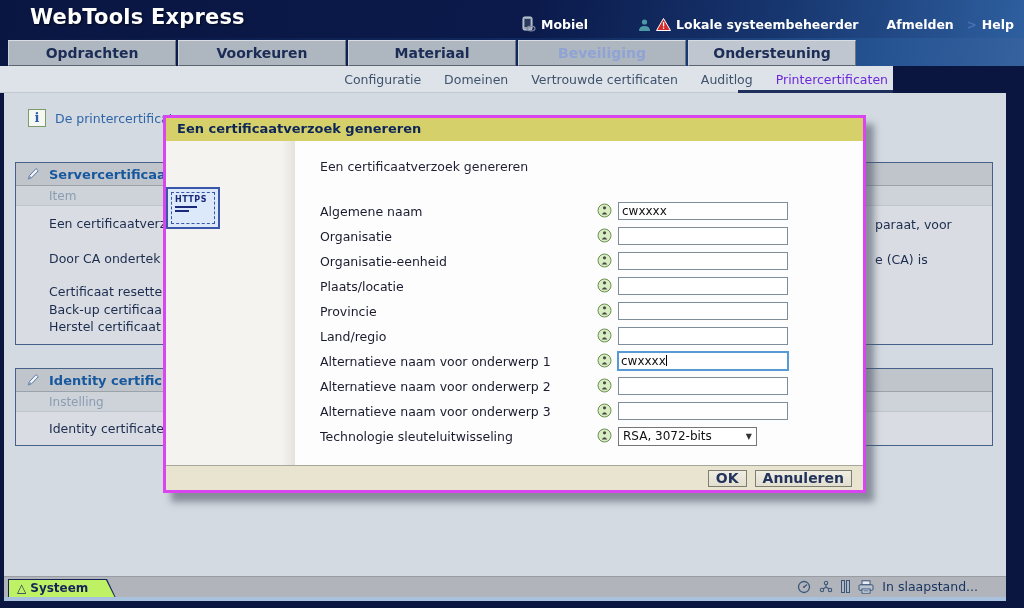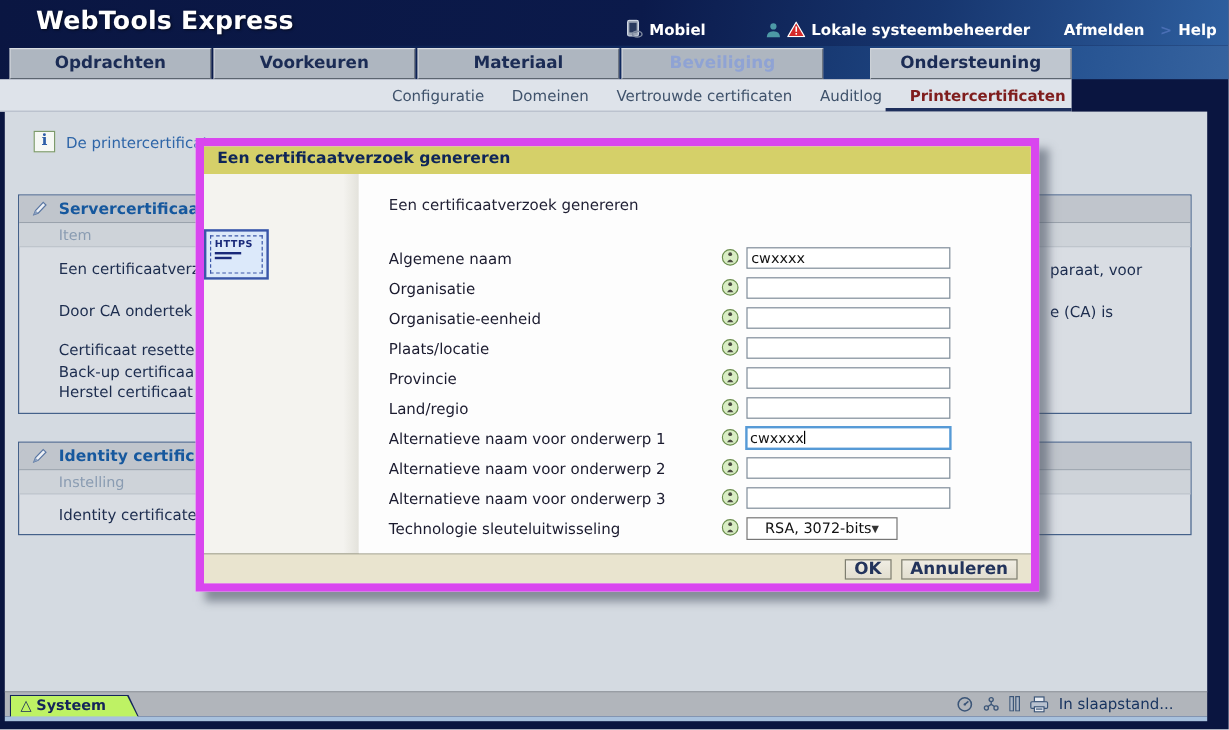--- a/index.html
+++ b/index.html
@@ -20,28 +20,28 @@
 
   
   .tabsrow { position:absolute; left:0; top:38px; width:1024px; height:28px;
     background:linear-gradient(100deg,#0a1642 0%,#102a60 55%,#245190 85%,#36639f 100%);
     display:flex; padding:2px 0 0 8px; }
   .tab { width:168px; height:26px; margin-right:2px; background:#aeb6c0;
     border-top:1px solid #d9dde2; border-left:1px solid #ccd1d7;
     border-right:1px solid #6e7682; border-bottom:1px solid #5c6570;
     color:#1b2c55; font-size:14px; font-weight:bold; text-align:center; line-height:24px; cursor:pointer; }
   .tab.active { color:#8fa3d4; }
-  .tab.lighter { background:#bfc6cf;margin-left:37px; }
+  .tab.lighter { background:#bfc6cf; }
 
   
   .subtabs { position:absolute; left:0; top:66px; width:893px; height:27px; background:#dee3ea;
     border-bottom:1px solid #c2c9d2; display:flex; justify-content:flex-end; align-items:center;
     gap:23px; padding-right:5px; font-size:12.5px; color:#3f526b; }
   .subtab { cursor:pointer; }
-  .subtab.active { color:#7f1d1d; font-weight:bold; }
+  .subtab.active { color:#6d28d9; font-weight:normal; }
   .subtab-underline { position:absolute; right:0; bottom:-1px; width:155px; height:3px; background:#1e2f5c; }
 
   
   .content { position:absolute; left:4px; top:93px; width:1002px; height:483px; background:#d4dae1; }
   .info-row { position:absolute; left:24px; top:16px; display:flex; align-items:flex-start; gap:9px; }
   .info-icon { width:18px; height:18px; background:#f6f8f4; border:1px solid #7d9a6b; color:#2f5fa8;
     font-family:"DejaVu Serif","Liberation Serif",serif; font-weight:bold; font-size:13px;
     text-align:center; line-height:16px; }
   .info-text { color:#2f66a8; font-size:12.5px; padding-top:2px; }
 
@@ -63,21 +63,21 @@
   .sys-tab-inner { position:absolute; left:1px; top:1px; right:1px; bottom:0; background:#bef264;
     clip-path:polygon(0 0, 97px 0, 106px 18px, 0 18px);
     color:#14245a; font-size:12px; font-weight:bold; line-height:17px; padding-left:8px; }
   .sys-warn { font-weight:normal; margin-right:4px; }
   .status-right { position:absolute; right:28px; top:2px; display:flex; align-items:center; gap:8px; }
   .status-text { color:#17335f; font-size:12.5px; }
   .bottom-strip { position:absolute; left:4px; top:597px; width:1002px; height:4px; background:#a8c1dd; }
 
   
   .modal { position:absolute; left:163px; top:115px; width:703px; height:378px;
-    border:7px solid #d946ef; background:#fdfdfd; z-index:20;
+    border:3px solid #d946ef; background:#fdfdfd; z-index:20;
     box-shadow:8px 9px 7px rgba(70,78,95,0.55); display:flex; flex-direction:column; }
   .modal-titlebar { height:23px; background:#d5d069; color:#0e2558; font-size:13px; font-weight:bold;
     line-height:22px; padding-left:11px; flex:0 0 auto; }
   .modal-body { flex:1 1 auto; display:flex; min-height:0; }
   .modal-leftcol { flex:0 0 129px; background:linear-gradient(to right,#f4f3ef 90%,#e3e2db 100%);
     display:flex; }
   .stamp { margin-top:46px; width:54px; height:42px; background:#dce9fa; border:2px solid #3a56a8;
     padding:3px; }
   .stamp-inner { width:100%; height:100%; border:1px dashed #3a56a8; padding:2px 3px; }
   .stamp-label { font-size:8px; font-weight:bold; color:#1a2a7a; letter-spacing:0.5px; }
@@ -87,23 +87,23 @@
   .dialog-heading { position:absolute; left:25px; top:18px; font-size:12.5px; color:#1f1f33; }
   .form-rows { position:absolute; left:0; top:59px; right:0; }
   .form-row { position:relative; height:25px; }
   .field-label { position:absolute; left:25px; top:4px; font-size:12.5px; color:#1b1b2f; white-space:nowrap; }
   .field-icon { position:absolute; left:302px; top:3px; width:15px; height:15px; }
   .field-input { position:absolute; left:323px; top:2px; width:170px; height:18px;
     border:1px solid #7f8c99; background:#fff; font-family:inherit; font-size:12px; padding:0 3px; color:#111; }
   .input-wrap { position:absolute; left:322px; top:1px; width:172px; height:20px;
     border:2px solid #569ad6; background:#fff; font-size:12px; color:#111; line-height:16px; padding:0 2px; }
   .caret { display:inline-block; width:1px; height:11px; background:#000; vertical-align:-1px; }
-  .select-box { position:absolute; left:323px; top:2px; width:126px; height:19px; border:1px solid #767676;
+  .select-box { position:absolute; left:323px; top:2px; width:139px; height:19px; border:1px solid #767676;
     background:#fff; font-size:12px; color:#111; line-height:17px; padding:0 4px; cursor:pointer;
-    display:flex; justify-content:center; align-items:center; }
+    display:flex; justify-content:space-between; align-items:center; }
   .select-arrow { font-size:8px; color:#333; }
   .modal-footer { flex:0 0 25px; background:#e9e4cf; border-top:1px solid #a8a89a;
     display:flex; justify-content:flex-end; align-items:center; gap:8px; padding-right:11px; }
   .btn { height:17px; background:linear-gradient(#f0ede3,#e2decf); border:1px solid #7e7e70;
     color:#23345c; font-size:14px; font-weight:bold; font-family:inherit; line-height:14px;
     padding:0 7px; cursor:pointer; }
   svg { display:block; }
 </style>
 </head>
 <body>

